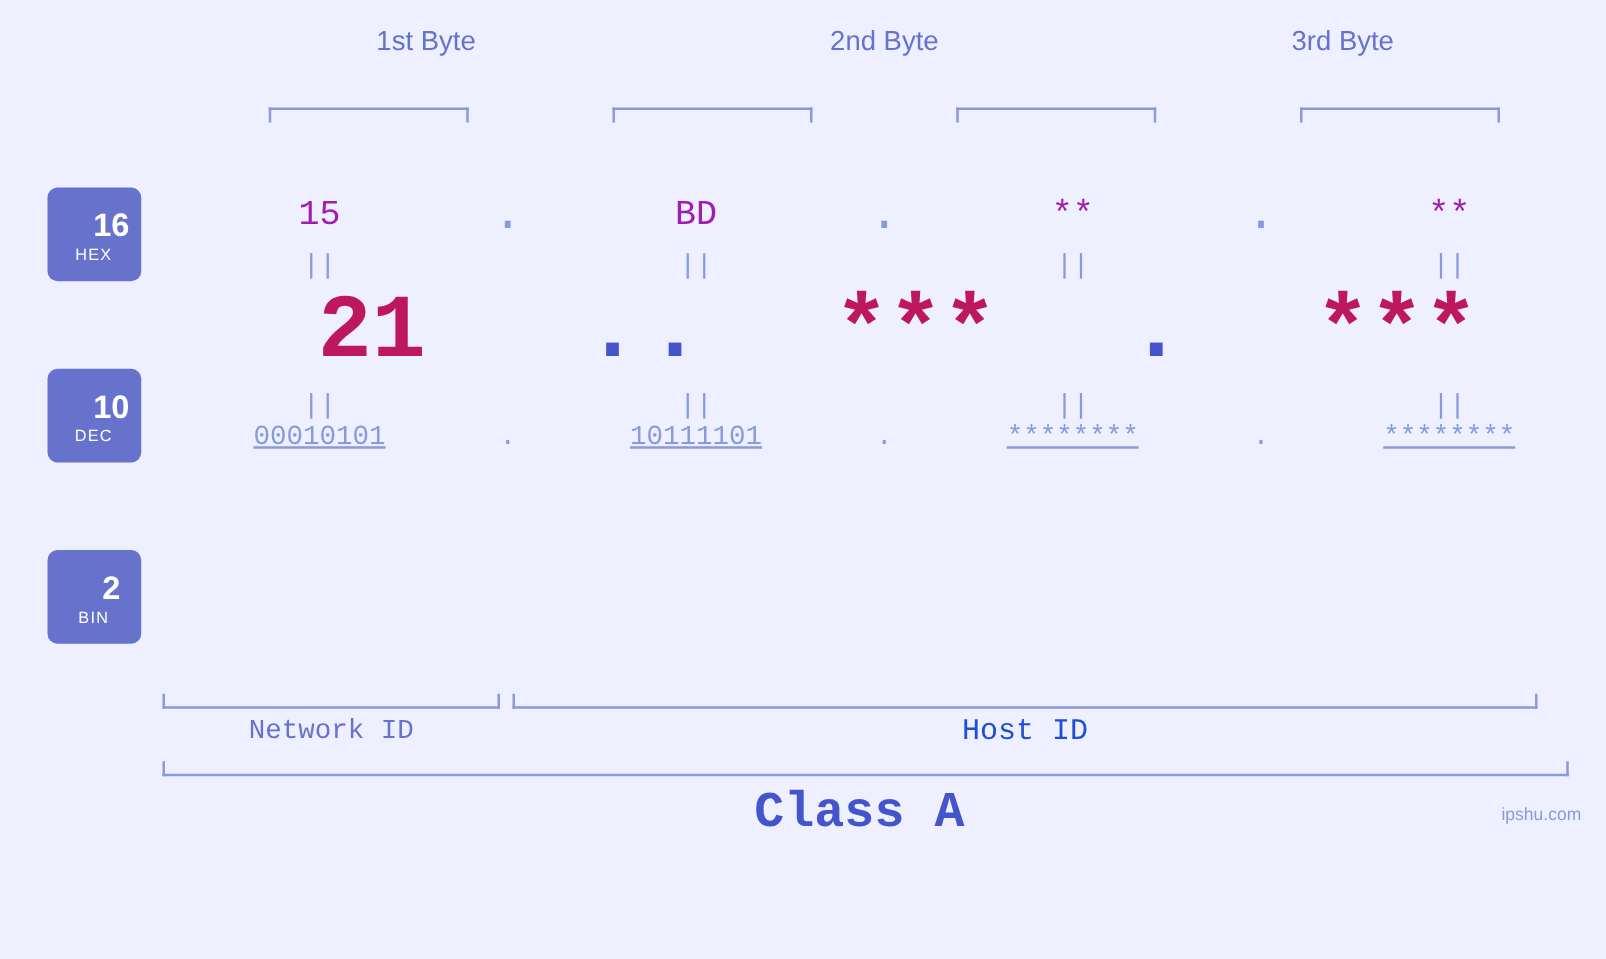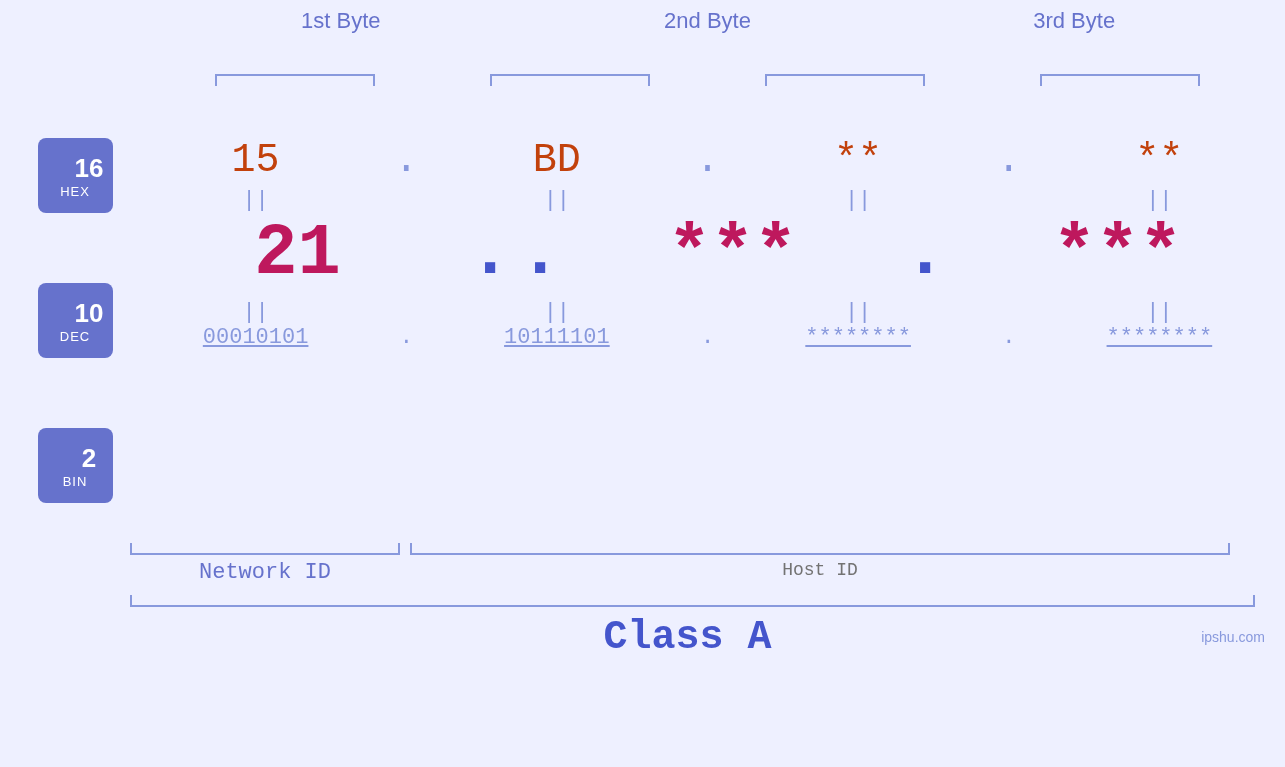--- a/index.html
+++ b/index.html
@@ -13,21 +13,21 @@
       position: relative;
     }
 
     .main-container {
       width: 1285px;
       height: 767px;
       display: flex;
       flex-direction: column;
       align-items: center;
       justify-content: flex-start;
-      padding-top: 8px;
+      padding-top: 20px;
       position: relative;
       gap: 32px;
     }
 
     
     .byte-headers {
       display: flex;
       width: 1100px;
       margin-left: 130px;
       margin-bottom: 8px;
@@ -143,22 +143,22 @@
     .dot-cell {
       flex: 0 0 50px;
       display: flex;
       align-items: center;
       justify-content: center;
       color: #6672cc;
     }
 
     
     .hex-value {
-      font-size: 40px;
-      color: #c2410c;
+      font-size: 28px;
+      color: #a21caf;
       font-family: 'Courier New', Courier, monospace;
     }
 
     .hex-dot {
       font-size: 40px;
       color: #8899dd;
     }
 
     
     .equals-row {
@@ -249,22 +249,22 @@
       width: 270px;
       text-align: center;
       color: #6672cc;
       font-size: 22px;
       font-family: 'Courier New', Courier, monospace;
     }
 
     .host-label {
       flex: 1;
       text-align: center;
-      color: #737373;
-      font-size: 18px;
+      color: #1d4ed8;
+      font-size: 24px;
       font-family: 'Courier New', Courier, monospace;
       margin-left: 10px;
     }
 
     
     .full-bracket-row {
       margin-left: 130px;
       width: calc(1285px - 160px);
       height: 12px;
       border-bottom: 2px solid #8899dd;

